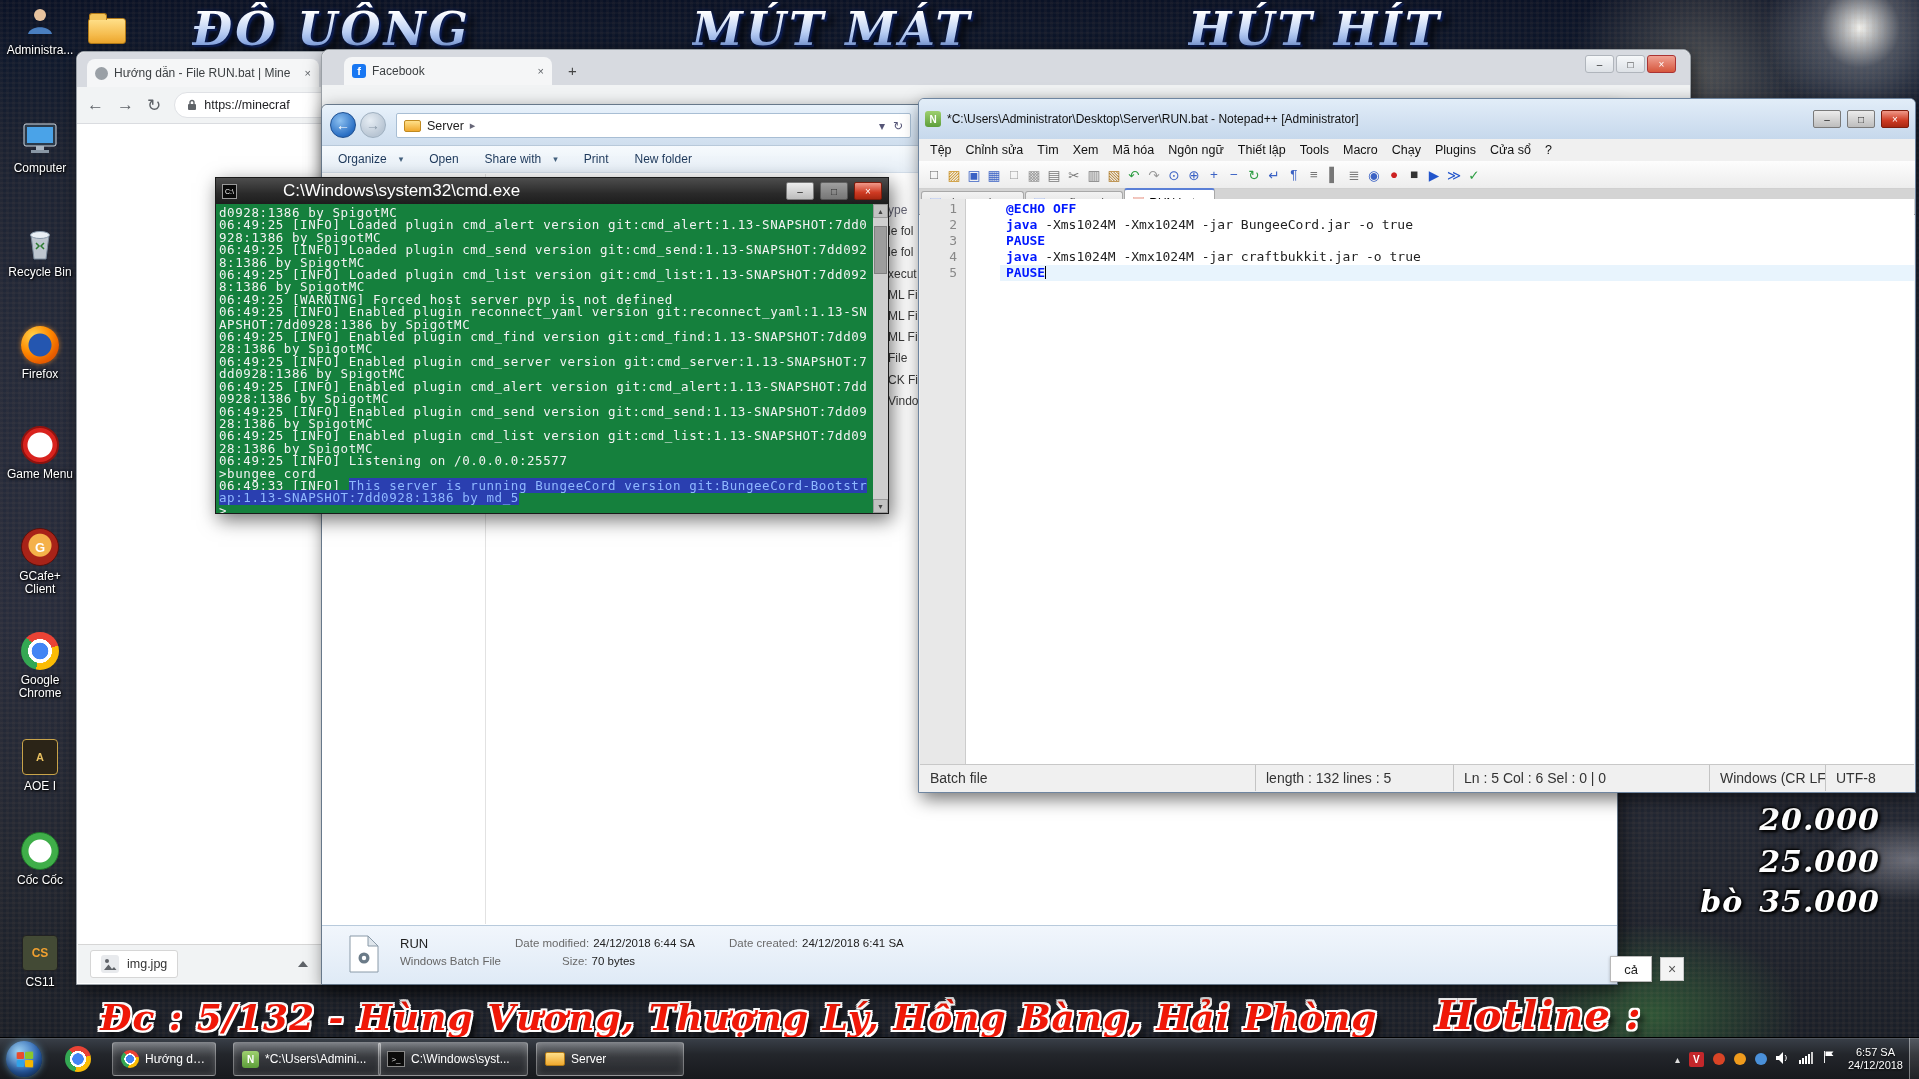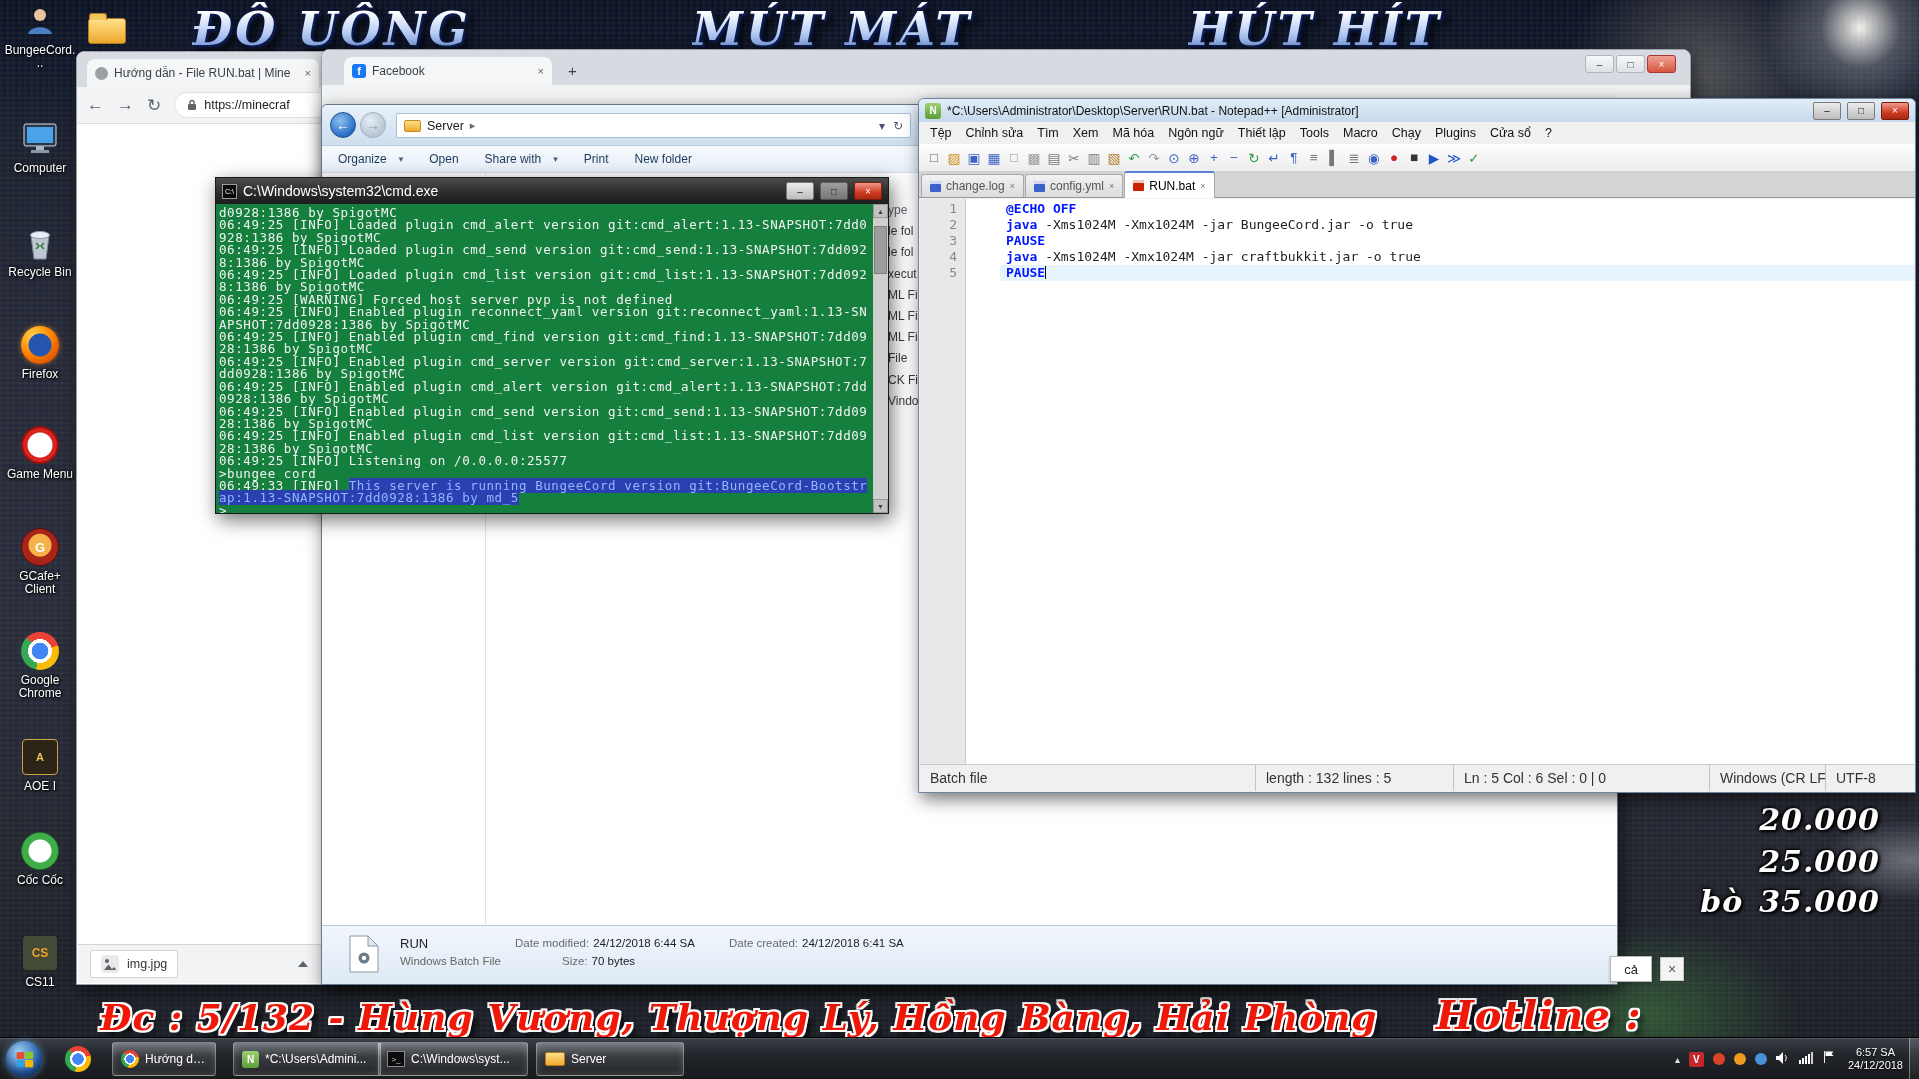--- a/index.html
+++ b/index.html
@@ -128,37 +128,37 @@
   .findchip{position:absolute;left:1610px;top:956px;z-index:55;display:flex;align-items:center;gap:8px;}
   .fc-box{background:#fff;border:1px solid #b8b8b8;height:26px;min-width:42px;display:flex;align-items:center;justify-content:center;
           padding:0 9px;font-size:13px;color:#222;box-shadow:0 1px 3px rgba(0,0,0,.25);}
   .fc-x{font-size:14px;color:#555;background:#f4f4f4;border:1px solid #c8c8c8;width:24px;height:24px;display:flex;align-items:center;justify-content:center;}
 
   
   .cmdwin{left:215px;top:177px;width:674px;height:337px;z-index:40;background:#000;border:1px solid #1a1a1a;}
   .cmd-title{height:26px;background:linear-gradient(#4d4d4d,#2a2a2a 60%,#1d1d1d);display:flex;align-items:center;padding:0 6px;gap:6px;}
   .cmdico{width:15px;height:15px;background:#0a0a0a;border:1px solid #9a9a9a;color:#fff;font-size:7px;display:flex;align-items:center;justify-content:center;flex:none;}
   .cmdico::after{content:"C:\\";}
-  .cmd-title .t{font-size:14px;color:#fff;flex:1;overflow:hidden;white-space:nowrap;}
+  .cmd-title .t{font-size:17px;color:#fff;flex:1;overflow:hidden;white-space:nowrap;margin-left:40px;}
   .wbtn{width:28px;height:18px;border-radius:2px;border:1px solid #7a7a7a;display:flex;align-items:center;justify-content:center;
         font-size:10px;color:#222;background:linear-gradient(#ececec,#bdbdbd);}
   .wbtn.dis{opacity:.55;}
   .wbtn.close{background:linear-gradient(#f0998a,#ce3a22 60%,#a82812);border-color:#7e1c0c;color:#fff;}
   .console{position:absolute;top:26px;left:0;right:0;bottom:0;background:#15803d;padding:3px 10px 0 3px;overflow:hidden;}
   .cline{font-family:"DejaVu Sans Mono",monospace;font-size:12.5px;line-height:12.4px;letter-spacing:.58px;
          white-space:pre;color:#f2f2f2;}
   .cline .sel{background:#2a3fb0;color:#8fb8ff;}
   .cscroll{position:absolute;right:0;top:26px;bottom:0;width:15px;background:#cfcfcf;}
   .csbtn{position:absolute;left:0;width:15px;height:14px;background:#c2c2c2;border:1px solid #9a9a9a;font-size:7px;color:#444;
          display:flex;align-items:center;justify-content:center;}
   .csthumb{position:absolute;left:1px;top:22px;width:13px;height:48px;background:#9d9d9d;border:1px solid #808080;}
 
   
   .npp{left:918px;top:98px;width:998px;height:695px;z-index:50;background:#f0f0f0;border:1px solid #6e85a0;border-radius:6px 6px 0 0;}
-  .npp-title{height:23px;background:linear-gradient(#e2edf8,#c6d8ec);border-radius:5px 5px 0 0;display:flex;align-items:center;gap:6px;padding:0 6px;}
+  .npp-title{height:40px;background:linear-gradient(#e2edf8,#c6d8ec);border-radius:5px 5px 0 0;display:flex;align-items:center;gap:6px;padding:0 6px;}
   .nppico{width:16px;height:16px;border-radius:3px;background:linear-gradient(#9ed06f,#5d9e3a);color:#fff;font-size:10px;font-weight:bold;
           display:flex;align-items:center;justify-content:center;flex:none;}
   .nppico::after{content:"N";}
   .npp-title .t{font-size:12px;color:#111;flex:1;overflow:hidden;white-space:nowrap;}
   .npp-menu{height:22px;display:flex;align-items:center;padding:0 4px;background:#f0f0f0;font-size:12.5px;color:#111;}
   .npp-menu span{padding:0 7px;}
   .npp-tools{height:28px;background:linear-gradient(#fdfdfd,#ededed);border-bottom:1px solid #d0d0d0;display:flex;align-items:center;padding:0 5px;}
   .ticon{width:20px;height:20px;display:flex;align-items:center;justify-content:center;font-size:13.5px;}
   .npp-tabs{height:26px;background:#d4d4d4;display:flex;align-items:flex-end;padding-left:2px;gap:1px;border-bottom:1px solid #989898;}
   .ntab{height:23px;display:flex;align-items:center;gap:5px;padding:0 8px;background:linear-gradient(#f2f2f2,#dcdcdc);
@@ -236,21 +236,21 @@
   <div class="banner-addr">Đc : 5/132 - Hùng Vương, Thượng Lý, Hồng Bàng, Hải Phòng</div>
   <div class="banner-hot">Hotline : 01275.28.28.28</div>
 
   <div class="dicon" id="di0">
     <div class="ig">
       <svg width="34" height="34">
           <circle cx="17" cy="11" r="6" fill="#e8c39e"></circle>
           <path d="M5 30c2-9 22-9 24 0z" fill="#4a7fc0"></path>
         </svg>
     </div>
-    <div class="lbl">BungeeCord...</div>
+    <div class="lbl">Administra...</div>
   </div>
   <div class="dicon" id="di1">
     <div class="ig">
       <svg width="40" height="40">
           <rect x="4" y="5" width="32" height="22" rx="2" fill="#2b3a4a" stroke="#cfd8e2"></rect>
           <rect x="7" y="8" width="26" height="16" fill="#4aa3e8"></rect>
           <rect x="16" y="27" width="8" height="4" fill="#aab6c2"></rect>
           <rect x="11" y="31" width="18" height="3" fill="#8a97a5"></rect>
         </svg>
     </div>

